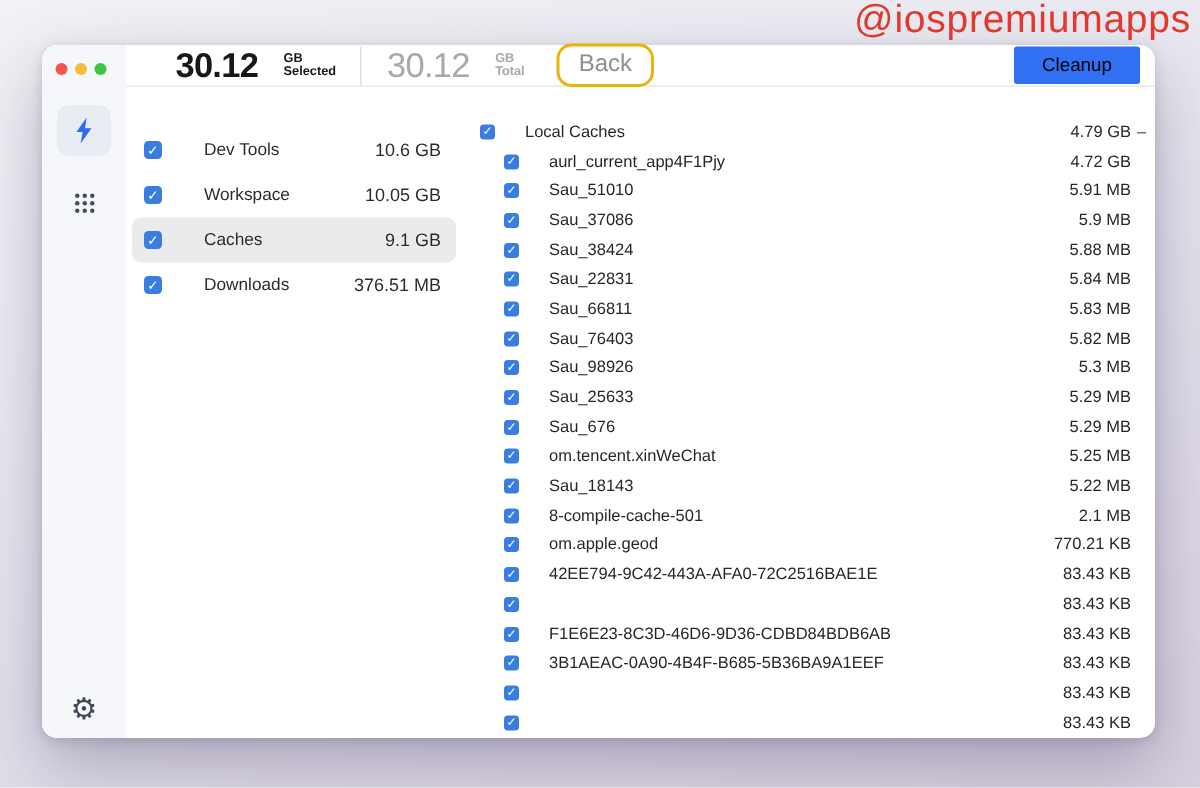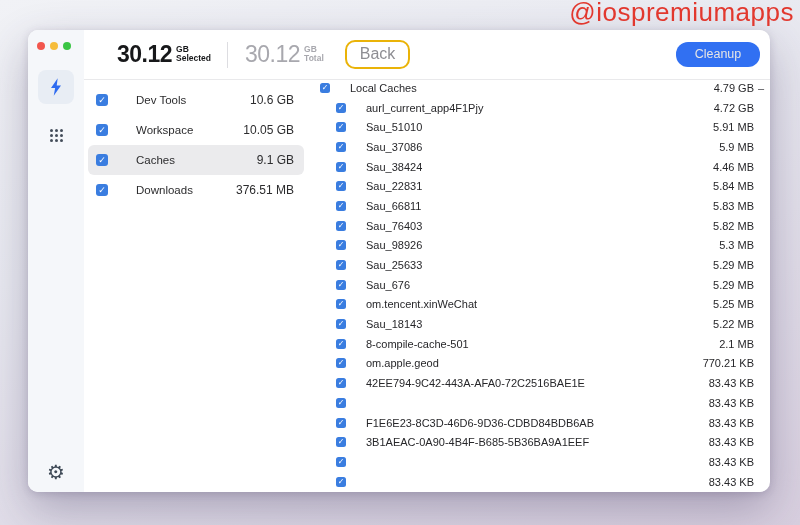--- a/index.html
+++ b/index.html
@@ -36,39 +36,39 @@
     display: flex; align-items: center; justify-content: center;
   }
   .grid-btn { width: 15px; margin: 24px auto 0; display: block; }
   .gear-btn {
     position: absolute; bottom: 10px; left: 50%; transform: translateX(-50%);
     font-size: 20px; color: #3e4956; line-height: 1; cursor: default;
     font-family: "DejaVu Sans", sans-serif;
   }
   
   .header {
-    position: absolute; left: 56px; right: 0; top: 0; height: 50px;
+    position: absolute; left: 56px; right: 0; top: 0; height: 28px;
     border-bottom: 1px solid #e9e9eb;
     display: flex; align-items: center; padding-left: 33px;
   }
   .big-num { font-size: 23px; font-weight: 600; color: #17181a; letter-spacing: -.5px; }
   .big-num.muted { color: #a8a8ae; font-weight: 400; }
-  .unit-stack { display: flex; flex-direction: column; margin: -1px 0 0 4px; }
+  .unit-stack { display: flex; flex-direction: column; margin: -1px 0 0 17px; }
   .unit-stack span { font-size: 8.5px; line-height: 9px; font-weight: 700; color: #17181a; }
   .unit-stack.muted span { color: #a8a8ae; font-weight: 600; }
   .hdr-divider { width: 1px; height: 26px; background: #dddde1; margin: 0 17px 0 16px; }
   .back-pill {
     margin-left: 21px; padding: 3px 13px 4px; background: #fff;
     border: 2px solid #eab308; border-radius: 10px;
     font-size: 16px; color: #8e8e93;
   }
   .cleanup-btn {
     margin-left: auto; margin-right: 10px;
-    background: #3170f2; border: none; border-radius: 12px;
-    color: #e5e5e5; font-size: 12.5px; font-weight: 500;
+    background: #3170f2; border: none; border-radius: 2px;
+    color: #000000; font-size: 12.5px; font-weight: 500;
     padding: 5px 0 6px; width: 84px; height: 25px;
   }
   
   .chk {
     flex: none; width: 12px; height: 12px; border-radius: 3px;
     background: #3a7de0; color: #fff; font-size: 9px; line-height: 12px;
     text-align: center; display: inline-block;
   }
   .chk.sm { width: 10px; height: 10px; border-radius: 2.5px; font-size: 8px; line-height: 10px; }
   
@@ -196,21 +196,21 @@
       </div>
       <div class="file-row sub">
         <span class="chk sm">✓</span>
         <span class="file-label">Sau_37086</span>
         <span class="file-size">5.9 MB</span>
         <span class="dash-slot"></span>
       </div>
       <div class="file-row sub">
         <span class="chk sm">✓</span>
         <span class="file-label">Sau_38424</span>
-        <span class="file-size">4.46 MB</span>
+        <span class="file-size">5.88 MB</span>
         <span class="dash-slot"></span>
       </div>
       <div class="file-row sub">
         <span class="chk sm">✓</span>
         <span class="file-label">Sau_22831</span>
         <span class="file-size">5.84 MB</span>
         <span class="dash-slot"></span>
       </div>
       <div class="file-row sub">
         <span class="chk sm">✓</span>

